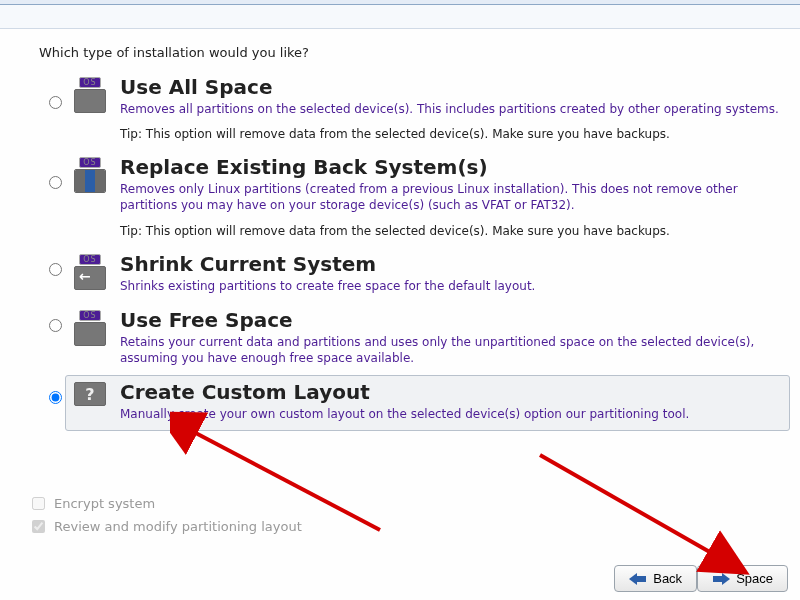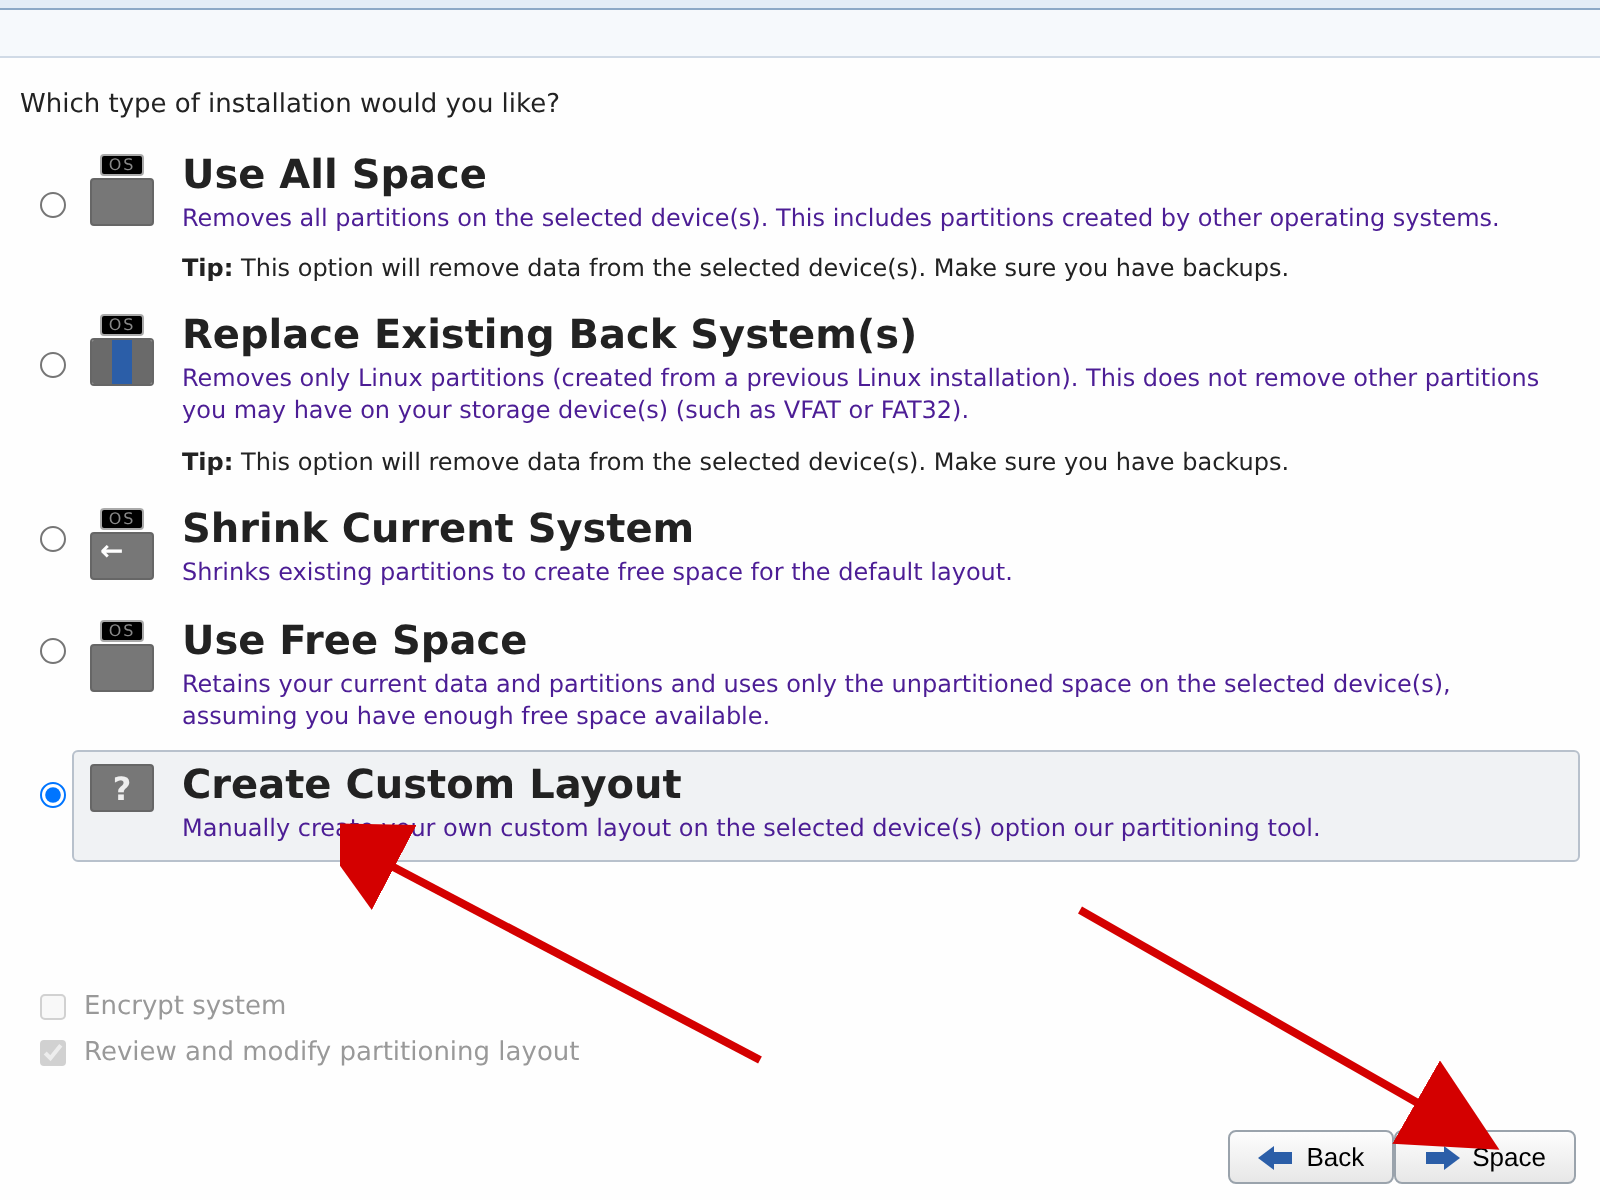--- a/index.html
+++ b/index.html
@@ -15,20 +15,21 @@
     background: #e4ecf6;
     border-bottom: 1px solid #8da8c6;
   }
   .spacer {
     height: 24px;
     background: #f6f9fc;
     border-bottom: 1px solid #d0dae6;
   }
   .content {
     padding: 10px 10px 0 10px;
+    margin-left: 29px;
   }
   .prompt {
     font-size: 13px;
     margin: 6px 0 10px 0;
   }
   .options {
     margin: 0 0 0 0;
   }
   .option-row {
     display: flex;
@@ -65,33 +66,33 @@
   }
   .opt-desc {
     font-size: 12px;
     color: #4c1d95;
     line-height: 1.35;
   }
   .opt-tip {
     margin-top: 10px;
     font-size: 12px;
   }
-  .opt-tip .tip-label { font-weight: bold; }
+  .opt-tip .tip-label { font-weight: normal; }
 
   
   .disk-icon {
     width: 36px;
     display: flex;
     flex-direction: column;
     align-items: center;
   }
   .os-tag {
     font-size: 8px;
     border: 1px solid #aaa;
-    background: #000000;
+    background: #4c1d95;
     color: #888;
     padding: 0 3px;
     border-radius: 2px;
     margin-bottom: 1px;
     letter-spacing: 1px;
   }
   .disk-body {
     width: 32px;
     height: 24px;
     border-radius: 2px;
@@ -124,21 +125,21 @@
     font-weight:bold;
     font-size:16px;
     display:flex;
     align-items:center;
     justify-content:center;
   }
 
   .checks {
     position: absolute;
     bottom: 60px;
-    left: 16px;
+    left: 28px;
     color: #999;
     font-size: 13px;
   }
   .check-row {
     display:flex;
     align-items:center;
     gap:6px;
     margin: 4px 0;
   }
   .check-row input { accent-color: #888; }

